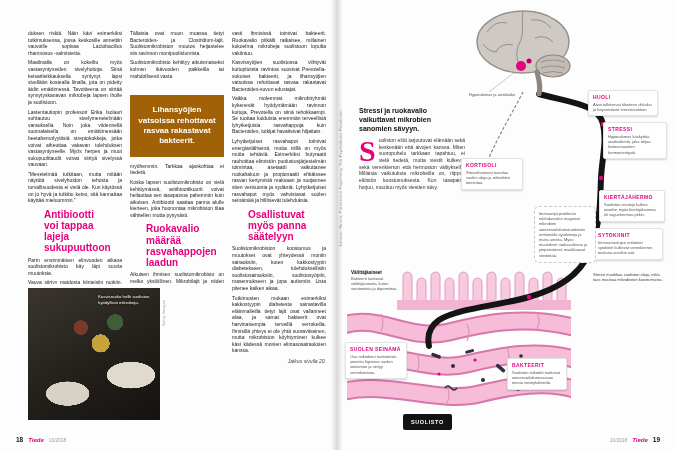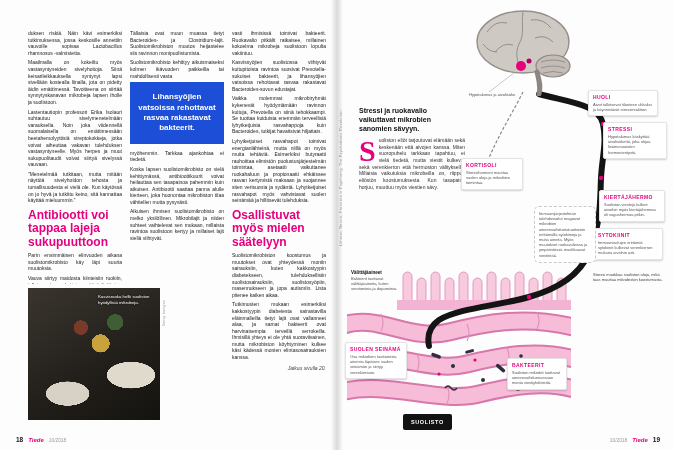--- a/index.html
+++ b/index.html
@@ -10,23 +10,23 @@
   .page { position:absolute; top:0; height:450px; background:#fdfdfd; overflow:hidden; }
   .page-left { left:0; width:337px; }
   .page-right { left:337px; width:337px; }
   .gutter { position:absolute; left:331px; top:0; width:12px; height:450px; z-index:5;
             background:linear-gradient(90deg, rgba(0,0,0,0) 0%, rgba(0,0,0,0.14) 50%, rgba(0,0,0,0) 100%); }
 
   
   .col { position:absolute; width:94px; font-size:5px; line-height:1.32; color:#1d1d1d;
          text-align:justify; overflow:hidden; }
   .col p { margin-bottom:3px; }
-  .subhead { color:#e6007e; font-weight:bold; font-size:12px; line-height:1.12; margin:5px 0 3px; text-align:left; }
-  .pullquote { background:#1d4ed8; color:#fff; font-weight:bold; font-size:8px; line-height:1.3;
-               text-align:center; padding:10px 7px; margin:3px 0 6px; }
+  .subhead { color:#e6007e; font-weight:bold; font-size:10px; line-height:1.12; margin:5px 16px 3px; text-align:left; }
+  .pullquote { background:#a16207; color:#fff; font-weight:bold; font-size:8px; line-height:1.3;
+               text-align:center; padding:10px 7px; margin:16px 0 6px; }
   .continuation { font-style:italic; color:#444; text-align:right; margin-top:4px; }
 
   .photo { position:absolute; left:28px; top:288px; width:132px; height:132px; z-index:2;
     background:
       radial-gradient(ellipse 36px 20px at 30% 80%, #d8d2c6 0 60%, transparent 61%),
       radial-gradient(ellipse 30px 16px at 31% 78%, #7a8c3a 0 55%, transparent 56%),
       radial-gradient(ellipse 40px 22px at 78% 66%, #e0dacd 0 60%, transparent 61%),
       radial-gradient(ellipse 34px 18px at 78% 64%, #9c4a2a 0 55%, transparent 56%),
       radial-gradient(circle 10px at 55% 42%, #c8a23a 0 90%, transparent 91%),
       radial-gradient(circle 8px at 40% 30%, #7a3a2a 0 90%, transparent 91%),
@@ -93,29 +93,30 @@
       <p>Parin ensimmäisen elinvuoden aikana suolistomikrobisto käy läpi suuria muutoksia.</p>
       <p>Vauva siirtyy maidosta kiinteisiin ruokiin, jolloin ravinnon kuitujen määrä lisääntyy. Vieroituksen jälkeen maitosokeria pilkkovat lajit vähenevät ja tilalle tulevat aikuistyyppiset, kuitua pilkkovat ja ravintoaineita valmistavat bakteerit.</p>
     </section>
 
     <section class="col" style="left:130px; top:30px; height:254px">
       <p>Tällaisia ovat muun muassa tietyt Bacteroides- ja Clostridium-lajit. Suolistomikrobiston muutos heijastelee siis ravinnon monipuolistumista.</p>
       <p>Suolistomikrobisto kehittyy aikuismaiseksi kolmen ikävuoden paikkeilla tai mahdollisesti vasta</p>
       <aside class="pullquote">Lihansyöjien vatsoissa rehottavat rasvaa rakastavat bakteerit.</aside>
       <p>myöhemmin. Tarkkaa ajankohtaa ei tiedetä.</p>
       <p>Koska lapsen suolistomikrobisto on vielä kehittymässä, antibioottikuurit voivat heilauttaa sen tasapainoa pahemmin kuin aikuisen. Antibiootti saattaa panna alulle kierteen, joka huonontaa mikrobiston tilaa vähitellen mutta pysyvästi.</p>
+      <h3 class="subhead">Ruokavalio määrää rasvahappojen laadun</h3>
       <p>Aikuisen ihmisen suolistomikrobisto on melko yksilöllinen. Mikrobilajit ja niiden suhteet vaihtelevat sen mukaan, millaista ravintoa suolistoon kertyy ja millaiset lajit siellä viihtyvät.</p>
     </section>
 
     <section class="col" style="left:232px; top:30px; height:392px">
       <p>vasti ihmisissä toimivat bakteerit. Ruokavalio pitkälti ratkaisee, millainen kokoelma mikrobeja suolistoon lopulta vakiintuu.</p>
       <p>Kasvissyöjien suolistossa viihtyvät kuitupitoista ravintoa suosivat Prevotella-sukuiset bakteerit, ja lihansyöjien vatsoissa rehottavat rasvaa rakastavat Bacteroides-suvun edustajat.</p>
       <p>Vaikka molemmat mikrobiryhmät kykenevät hyödyntämään ravinnon kuituja, Prevotella on siinä tehokkaampi. Se tuottaa kuiduista enemmän terveellisiä lyhytketjuisia rasvahappoja kuin Bacteroides, tutkijat havaitsivat hiljattain.</p>
       <p>Lyhytketjuiset rasvahapot toimivat energianlähteinä, mutta niillä on myös muita tehtäviä. Esimerkiksi butyraatti rauhoittaa elimistön puolustusjärjestelmän toimintaa, asetaatti vaikuttanee ruokahaluun ja propionaatti ehkäissee rasvan kertymistä maksaan ja suojannee siten verisuonia ja sydäntä. Lyhytketjuiset rasvahapot myös vahvistavat suolen seinämää ja hillitsevät tulehduksia.</p>
-      <h3 class="subhead">Osallistuvat myös mielen säätelyyn</h3>
+      <h3 class="subhead">Osallistuvat myös panna säätelyyn</h3>
       <p>Suolistomikrobiston koostumus ja muutokset ovat yhteydessä moniin sairauksiin, kuten kakkostyypin diabetekseen, tulehduksellisiin suolistosairauksiin, suolistosyöpiin, masennukseen ja jopa autismiin. Lista pitenee kaiken aikaa.</p>
       <p>Tutkimusten mukaan esimerkiksi kakkostyypin diabetesta sairastavilla eläinmalleilla tietyt lajit ovat vallanneet alaa, ja samat bakteerit ovat harvinaisempia terveillä verrokeilla. Ihmisillä yhteys ei ole yhtä suoraviivainen, mutta mikrobiston köyhtyminen kulkee käsi kädessä monien elintasosairauksien kanssa.</p>
       <p class="continuation">Jatkuu sivulla 20.</p>
     </section>
 
     <figure class="photo">
       <figcaption class="photo-caption">Kasvisruoka hellii suoliston hyödyllisiä mikrobeja.</figcaption>
     </figure>
     <span class="vtext" style="left:162px; top:300px;">Getty Images</span>
 

